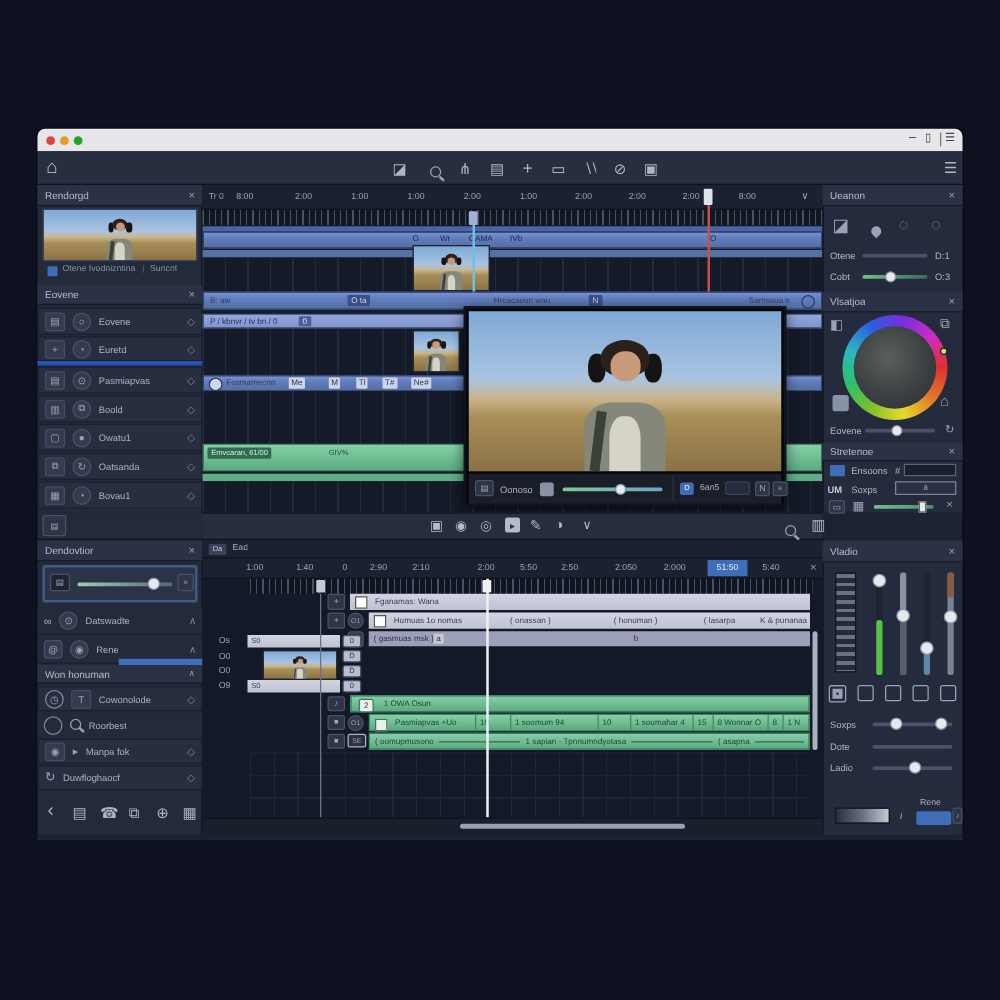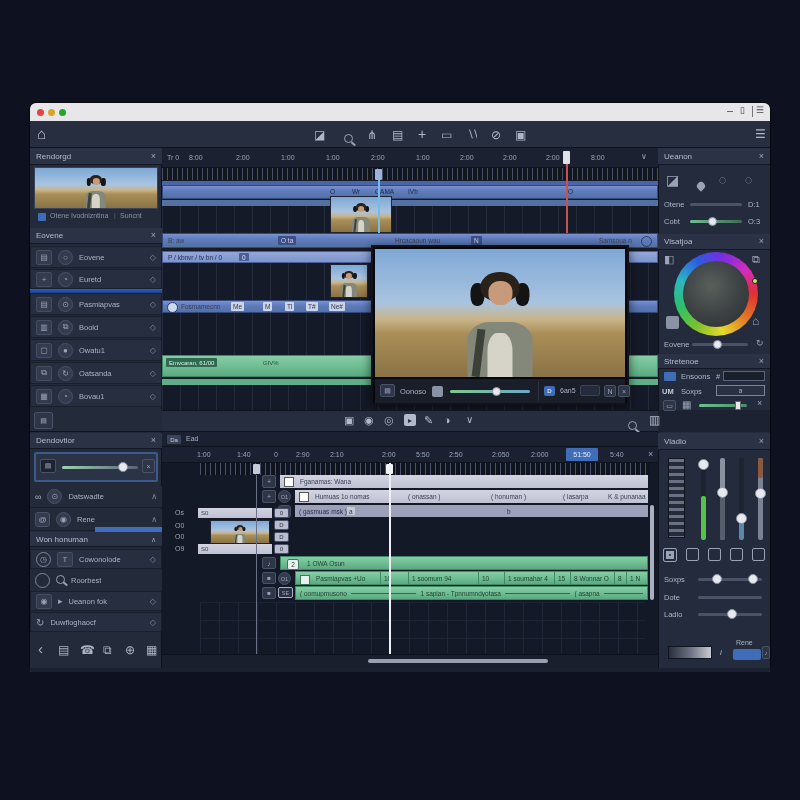--- a/index.html
+++ b/index.html
@@ -370,21 +370,21 @@
   <span class="dia">◇</span>
 </div>
 <div class="row a" style="left:30px;top:570px;width:132px;height:20px;background:#232a3a;border:none;text-align:right;">
   <span class="icirc" style="background:none;border-color:#7f8799;"></span>
   <span style="flex:none;"><span class="mag"></span></span>
   <span class="txt">Roorbest</span>
 </div>
 <div class="row a" style="left:30px;top:591px;width:132px;height:20px;">
   <span class="ibox">◉</span>
   <span class="txt" style="font-size:9px;color:#9aa3b8;">▸</span>
-  <span class="txt">Ueanon fok</span>
+  <span class="txt">Manpa fok</span>
   <span class="dia">◇</span>
 </div>
 <div class="row a" style="left:30px;top:612px;width:132px;height:20px;">
   <span class="txt" style="font-size:10px;color:#9aa3b8;">↻</span>
   <span class="txt">Duwfloghaocf</span>
   <span class="dia">◇</span>
 </div>
 <div class="a txt" style="left:38px;top:640px;font-size:15px;color:#aab2c4;">‹</div>
 <div class="a txt" style="left:58px;top:643px;font-size:12px;color:#aab2c4;">▤</div>
 <div class="a txt" style="left:80px;top:643px;font-size:12px;color:#aab2c4;">☎</div>

